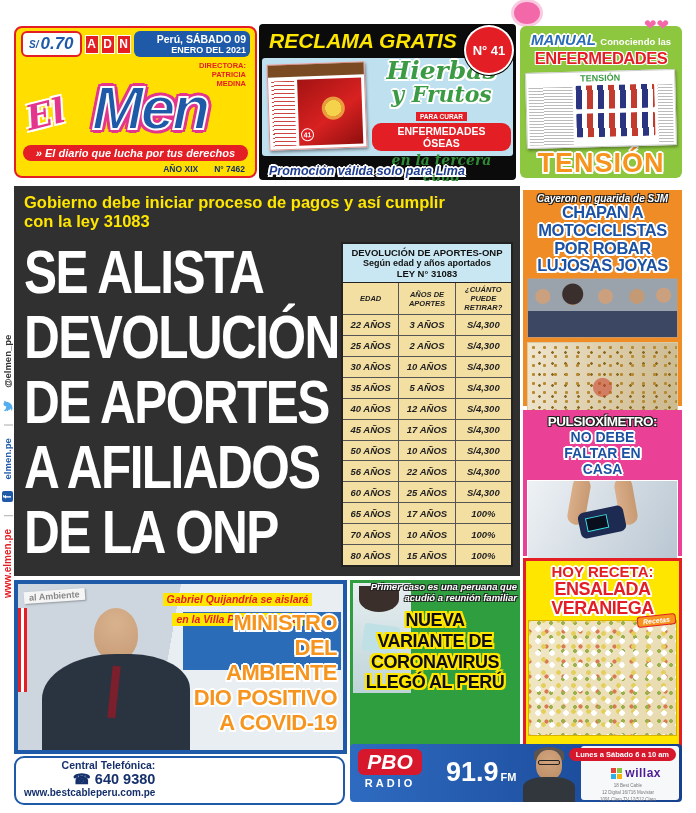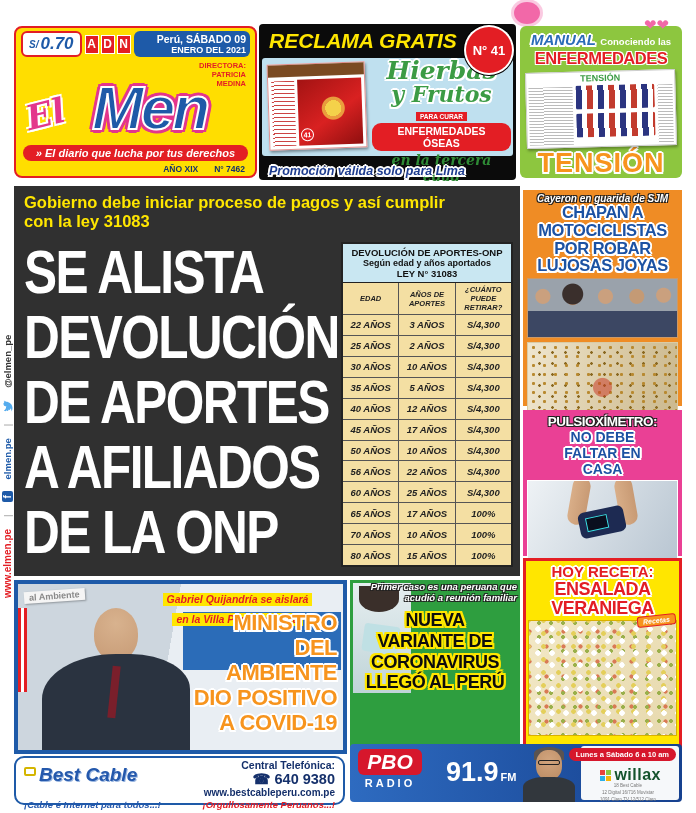--- a/index.html
+++ b/index.html
@@ -229,21 +229,21 @@
           background:radial-gradient(circle at 50% 35%,#d2a57e,#b98a62);}
   .hglasses{position:absolute;left:20px;top:14px;width:22px;height:5px;border:1.5px solid #222;border-radius:2px;}
   .hbody{position:absolute;left:5px;top:31px;width:52px;height:25px;border-radius:40% 40% 0 0;background:#32373d;}
   .wpanel{position:absolute;right:3px;top:2px;width:98px;height:54px;background:#f6f8fa;border-radius:3px;}
   .sched{position:absolute;right:6px;top:4px;background:#D6172C;color:#fff;font-weight:700;font-size:7.5px;
          padding:2px 7px;border-radius:9px;white-space:nowrap;z-index:2;margin-left:24px;}
   .willax{position:absolute;right:18px;top:20px;display:flex;align-items:center;gap:3px;}
   .wicon{width:11px;height:11px;display:grid;grid-template-columns:1fr 1fr;grid-template-rows:1fr 1fr;gap:1px;}
   .wicon i{display:block;}
   .wi1{background:#e8423c;} .wi2{background:#8bc540;} .wi3{background:#2bb0e8;} .wi4{background:#f5b50a;}
-  .wname{color:#14532d;font-weight:900;font-size:16px;letter-spacing:.5px;}
+  .wname{color:#4c1d95;font-weight:900;font-size:12px;letter-spacing:.5px;}
   .wch{position:absolute;right:4px;top:37px;width:94px;text-align:center;color:#777;font-size:4.5px;line-height:1.5;}
 </style>
 </head>
 <body>
 
 <div id="page" data-interactable="false">
 
   <div class="mast" data-interactable="false">
     <div class="pricebar" data-interactable="false">
       <div class="price" data-interactable="false">
@@ -485,35 +485,28 @@
     <div class="vhead" data-interactable="false">
       <div class="oy" data-interactable="false">NUEVA</div>
       <div class="oy" data-interactable="false">VARIANTE DE</div>
       <div class="oy" data-interactable="false">CORONAVIRUS</div>
       <div class="oy" data-interactable="false">LLEGÓ AL PERÚ</div>
     </div>
   </div>
 
   <div class="bc" data-interactable="false">
     <div class="bc-top" data-interactable="false">
-      <div class="bclogo" data-interactable="false">
-        <span class="tv" data-interactable="false"></span><span data-interactable="false">Best Cable</span>
-      </div>
       <div class="bc-contact" data-interactable="false">
         <div class="cl" data-interactable="false">Central Telefónica:</div>
         <div class="ph" data-interactable="false">
           <span data-interactable="false">☎</span>
           <span data-interactable="false">640 9380</span>
         </div>
         <div class="wb" data-interactable="false">www.bestcableperu.com.pe</div>
       </div>
-    </div>
-    <div class="bc-slogans" data-interactable="false">
-      <span class="s1" data-interactable="false">¡Cable é Internet para todos...!</span>
-      <span class="s2" data-interactable="false">¡Orgullosamente Peruanos...!</span>
     </div>
   </div>
 
   <div class="pbo" data-interactable="false">
     <div class="pbobox" data-interactable="false">
       <div class="pbored" data-interactable="false">PBO</div>
       <div class="pboradio" data-interactable="false">RADIO</div>
     </div>
     <div class="freq" data-interactable="false">
       <span data-interactable="false">91.9</span><span class="fm" data-interactable="false">FM</span>

